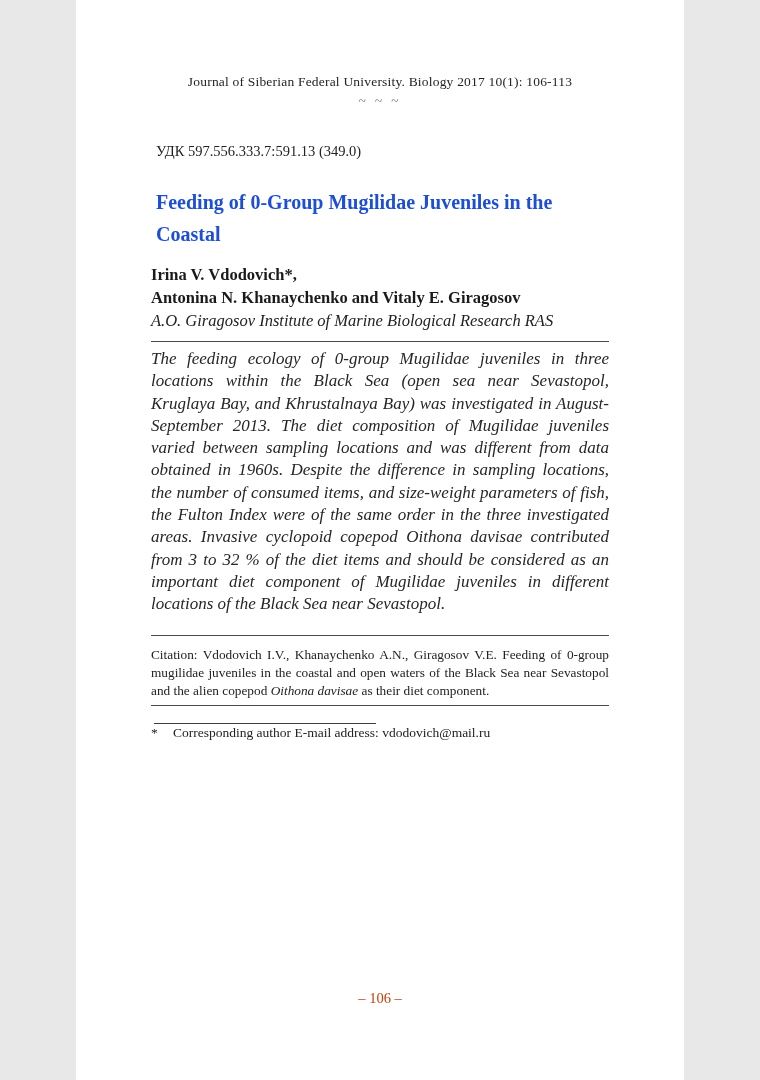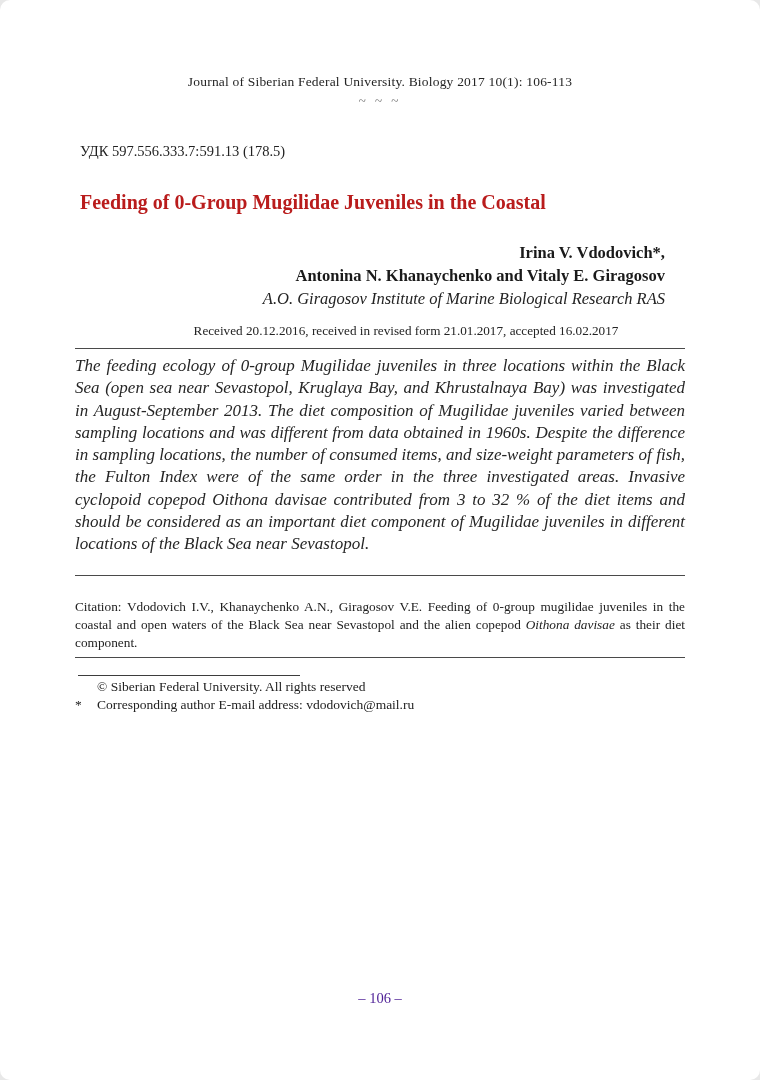--- a/index.html
+++ b/index.html
@@ -2,29 +2,28 @@
 <html><head>
 <meta charset="utf-8">
 <style>
   html, body {
     margin: 0;
     padding: 0;
     background: #e8e8e8;
   }
   .page {
     position: relative;
-    width: 760px;
+    width: 608px;
     height: 1080px;
     margin: 0 auto;
     background: #ffffff;
     font-family: "Liberation Serif", serif;
     color: #1e1e1e;
     overflow: hidden;
     box-sizing: border-box;
-    border-radius: 10px;
   }
   .content {
     padding: 0 75px;
   }
   .running-head {
     padding-top: 74px;
     text-align: center;
     font-size: 13.5px;
     letter-spacing: 0.2px;
     color: #252525;
@@ -41,27 +40,26 @@
     font-size: 14.5px;
     padding-left: 5px;
     color: #222222;
   }
   .title {
     margin: 26px 0 0 0;
     padding-left: 5px;
     font-size: 20px;
     font-weight: bold;
     line-height: 32px;
-    color: #b91c1c;
+    color: #1d4ed8;
   }
   .title .tline { display: block; }
   .title em { font-style: italic; }
   .authors {
-    margin-top: 23px;
-    text-align: right;
+    margin-top: 13px;
     padding-right: 20px;
     line-height: 23px;
   }
   .author-name {
     font-weight: bold;
     font-size: 16.5px;
     color: #1a1a1a;
   }
   .affiliation {
     font-style: italic;
@@ -91,21 +89,21 @@
   }
   .keywords {
     margin: 18px 0 0 0;
     font-style: italic;
     font-size: 14.8px;
     line-height: 22px;
     color: #262626;
   }
   .rule.r2 { margin-top: 19px; }
   .citation {
-    margin-top: 22px;
+    margin-top: 10px;
     font-size: 13.3px;
     line-height: 18.2px;
     color: #222222;
   }
   .citation p {
     margin: 0;
     text-align: justify;
   }
   .citation em { font-style: italic; }
   .rule.r3 { margin-top: 5px; }
@@ -133,63 +131,61 @@
     width: 22px;
     flex: 0 0 22px;
   }
   .page-number {
     position: absolute;
     top: 990px;
     left: 0;
     width: 100%;
     text-align: center;
     font-size: 14.5px;
-    color: #4c1d95;
+    color: #c2410c;
   }
 </style>
 </head>
 <body>
 
 <div class="page">
   <div class="content">
 
     <div class="running-head">Journal of Siberian Federal University. Biology 2017 10(1): 106-113</div>
 
     <div class="ornament">~ ~ ~</div>
 
-    <div class="udc">УДК 597.556.333.7:591.13 (178.5)</div>
+    <div class="udc">УДК 597.556.333.7:591.13 (349.0)</div>
 
     <h1 class="title">
       <span class="tline">Feeding of 0-Group Mugilidae Juveniles in the Coastal</span>
     </h1>
 
     <div class="authors">
       <div class="author-name">Irina V. Vdodovich*,</div>
       <div class="author-name">Antonina N. Khanaychenko and Vitaly E. Giragosov</div>
       <div class="affiliation">A.O. Giragosov Institute of Marine Biological Research RAS</div>
     </div>
 
-    <div class="received">Received 20.12.2016, received in revised form 21.01.2017, accepted 16.02.2017</div>
 
     <hr class="rule r1">
 
     <p class="abstract">The feeding ecology of 0-group Mugilidae juveniles in three locations within the Black Sea (open sea near Sevastopol, Kruglaya Bay, and Khrustalnaya Bay) was investigated in August-September 2013. The diet composition of Mugilidae juveniles varied between sampling locations and was different from data obtained in 1960s. Despite the difference in sampling locations, the number of consumed items, and size-weight parameters of fish, the Fulton Index were of the same order in the three investigated areas. Invasive cyclopoid copepod Oithona davisae contributed from 3 to 32 % of the diet items and should be considered as an important diet component of Mugilidae juveniles in different locations of the Black Sea near Sevastopol.</p>
 
 
     <hr class="rule r2">
 
     <div class="citation">
       <p><span>Citation: Vdodovich I.V., Khanaychenko A.N., Giragosov V.E. Feeding of 0-group mugilidae juveniles in the coastal and open waters of the Black Sea near Sevastopol and the alien copepod </span><em>Oithona davisae</em><span> as their diet component.</span></p>
     </div>
 
     <hr class="rule r3">
 
     <div class="footnote">
       <hr class="rule short">
-      <div class="fn-line fn-line1">© Siberian Federal University. All rights reserved</div>
       <div class="fn-line fn-line2">
         <span class="fn-marker">*</span>
         <span>Corresponding author E-mail address: vdodovich@mail.ru</span>
       </div>
     </div>
 
   </div>
 
   <div class="page-number">– 106 –</div>
 </div>

